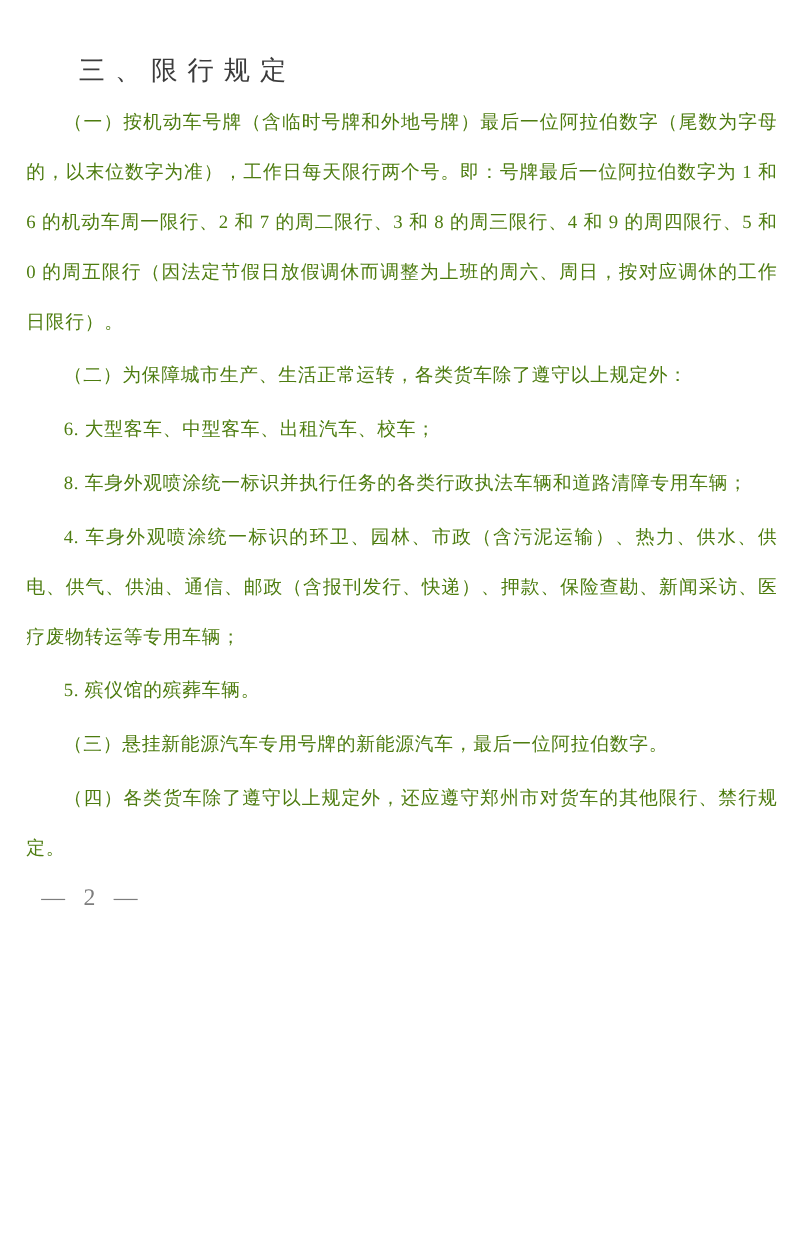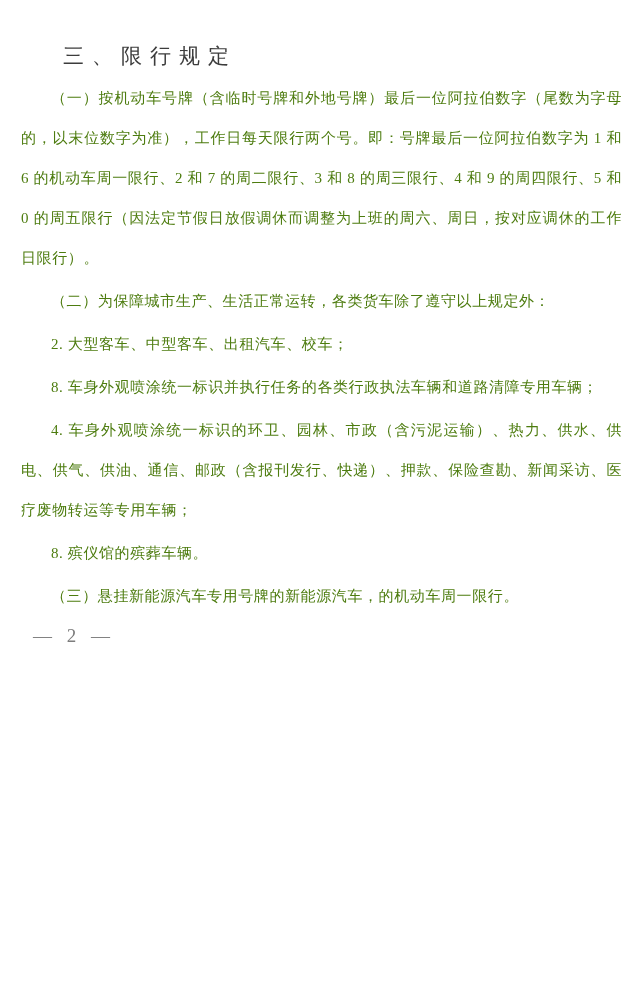--- a/index.html
+++ b/index.html
@@ -45,20 +45,21 @@
   }
 </style>
 </head>
 <body>
 
 <div class="page">
   <h2 class="heading">三、限行规定</h2>
 
   <p class="para">（一）按机动车号牌（含临时号牌和外地号牌）最后一位阿拉伯数字（尾数为字母的，以末位数字为准），工作日每天限行两个号。即：号牌最后一位阿拉伯数字为 1 和 6 的机动车周一限行、2 和 7 的周二限行、3 和 8 的周三限行、4 和 9 的周四限行、5 和 0 的周五限行（因法定节假日放假调休而调整为上班的周六、周日，按对应调休的工作日限行）。</p>
   <p class="para">（二）为保障城市生产、生活正常运转，各类货车除了遵守以上规定外：</p>
-  <p class="para">2. 大型客车、中型客车、出租汽车、校车；</p>
+  <p class="para">6. 大型客车、中型客车、出租汽车、校车；</p>
   <p class="para">8. 车身外观喷涂统一标识并执行任务的各类行政执法车辆和道路清障专用车辆；</p>
   <p class="para">4. 车身外观喷涂统一标识的环卫、园林、市政（含污泥运输）、热力、供水、供电、供气、供油、通信、邮政（含报刊发行、快递）、押款、保险查勘、新闻采访、医疗废物转运等专用车辆；</p>
-  <p class="para">8. 殡仪馆的殡葬车辆。</p>
-  <p class="para">（三）悬挂新能源汽车专用号牌的新能源汽车，的机动车周一限行。</p>
+  <p class="para">5. 殡仪馆的殡葬车辆。</p>
+  <p class="para">（三）悬挂新能源汽车专用号牌的新能源汽车，最后一位阿拉伯数字。</p>
+  <p class="para">（四）各类货车除了遵守以上规定外，还应遵守郑州市对货车的其他限行、禁行规定。</p>
 
   <div class="page-number">— 2 —</div>
 </div>
 
 </body></html>

